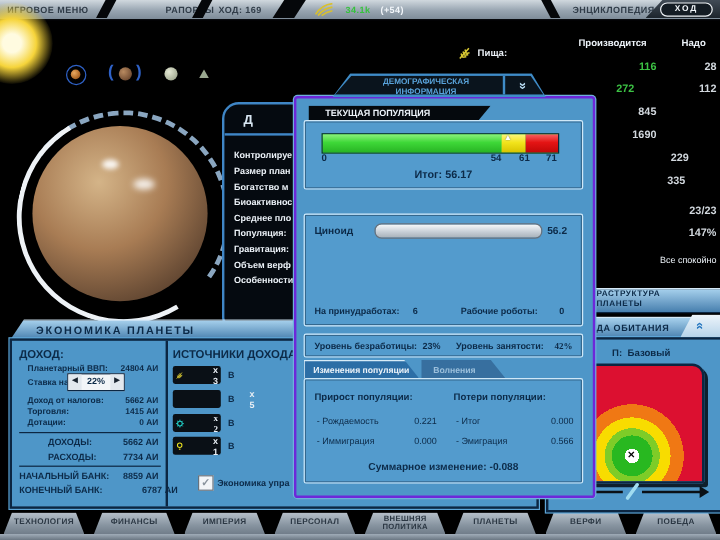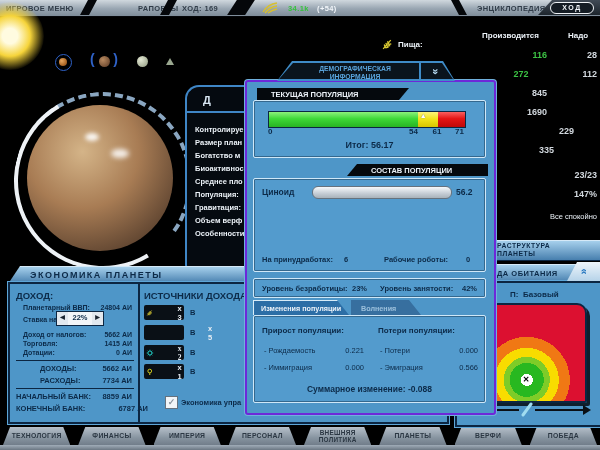--- a/index.html
+++ b/index.html
@@ -142,21 +142,21 @@
   <span class="t white" style="left:482px;top:31px;font-size:8px;">Производится</span>
   <span class="t white" style="left:568px;top:31px;font-size:8px;">Надо</span>
 
   <div class="t grn" style="left:495px;top:50px;width:52px;text-align:right;font-size:9px;">116</div>
   <div class="t gray" style="left:556px;top:50px;width:41px;text-align:right;font-size:9px;">28</div>
   <div class="t grn" style="left:495px;top:69px;width:52px;text-align:center;font-size:9px;">272</div>
   <div class="t gray" style="left:556px;top:69px;width:41px;text-align:right;font-size:9px;">112</div>
   <div class="t gray" style="left:495px;top:88px;width:52px;text-align:right;font-size:9px;">845</div>
   <div class="t gray" style="left:495px;top:107px;width:52px;text-align:right;font-size:9px;">1690</div>
   <div class="t gray" style="left:495px;top:126px;width:52px;text-align:right;font-size:9px;margin-left:27px;">229</div>
-  <div class="t gray" style="left:495px;top:145px;width:59px;text-align:right;font-size:9px;">335</div>
+  <div class="t gray" style="left:495px;top:145px;width:76px;text-align:right;font-size:9px;">335</div>
   <div class="t gray" style="left:540px;top:170px;width:57px;text-align:right;font-size:9px;">23/23</div>
   <div class="t gray" style="left:540px;top:189px;width:57px;text-align:right;font-size:9px;">147%</div>
   <div class="t white" style="left:518px;top:212px;width:79px;text-align:right;font-size:7.5px;font-weight:400;">Все спокойно</div>
 
   <div class="gradband" style="left:455px;top:240px;width:145px;height:19px;z-index:5;">
     <div class="abs navy" style="left:42px;top:1px;width:78px;font-size:6.8px;line-height:8px;letter-spacing:.5px;">РАСТРУКТУРА ПЛАНЕТЫ</div>
   </div>
   <div class="gradband" style="left:455px;top:264px;width:145px;height:17px;z-index:5;">
     <span class="t navy" style="left:42px;top:4px;font-size:7.5px;letter-spacing:.5px;">ДА ОБИТАНИЯ</span>
   </div>
@@ -291,53 +291,50 @@
         <span class="t navy" style="left:calc(76% - 8px);top:0;font-size:8px;">54</span>
         <span class="t navy" style="left:calc(86% - 4px);top:0;font-size:8px;">61</span>
         <span class="t navy" style="right:0;top:0;font-size:8px;">71</span>
       </div>
       <div class="abs navy" style="left:0;top:39px;width:100%;text-align:center;font-size:9px;">
         <span>Итог:</span>
         <span>56.17</span>
       </div>
     </div>
 
-    <div class="dgband2">
-      <span class="t white" style="left:24px;top:2px;font-size:7.5px;">СОСТАВ ПОПУЛЯЦИИ</span>
-    </div>
     <div class="subpanel" style="left:6px;top:96px;width:231px;height:92px;">
       <span class="t navy" style="left:8px;top:8px;font-size:8.5px;">Циноид</span>
       <div class="pill"></div>
       <span class="t navy" style="left:202px;top:8px;font-size:8.5px;">56.2</span>
       <span class="t navy" style="left:8px;top:76px;font-size:7.5px;">На принудработах:</span>
       <span class="t navy" style="left:90px;top:76px;font-size:7.5px;">6</span>
       <span class="t navy" style="left:130px;top:76px;font-size:7.5px;">Рабочие роботы:</span>
       <span class="t navy" style="left:212px;top:76px;font-size:7.5px;">0</span>
     </div>
 
     <div class="subpanel" style="left:6px;top:196px;width:231px;height:18px;">
       <span class="t navy" style="left:8px;top:5px;font-size:7.5px;">Уровень безработицы:</span>
       <span class="t navy" style="left:98px;top:5px;font-size:7.5px;">23%</span>
       <span class="t navy" style="left:126px;top:5px;font-size:7.5px;">Уровень занятости:</span>
-      <span class="t navy" style="left:208px;top:5px;font-size:7.5px;">42%</span>
+      <span class="t navy" style="left:208px;top:5px;font-size:7.5px;font-family:Liberation Serif, serif;">42%</span>
     </div>
 
     <div class="ptab-act">
       <span class="t white" style="left:8px;top:4px;font-size:7.2px;">Изменения популяции</span>
     </div>
     <div class="ptab-in">
       <span class="t" style="left:10px;top:4px;font-size:7.2px;color:#9cc0dc;">Волнения</span>
     </div>
     <div class="subpanel" style="left:6px;top:233px;width:231px;height:86px;">
       <span class="t navy" style="left:8px;top:10px;font-size:8px;">Прирост популяции:</span>
       <span class="t navy" style="left:124px;top:10px;font-size:8px;">Потери популяции:</span>
 
       <span class="t navy" style="left:10px;top:30px;font-size:7.5px;font-weight:400;">- Рождаемость</span>
       <div class="t navy" style="left:66px;top:30px;width:44px;text-align:right;font-size:7.5px;font-weight:400;">0.221</div>
-      <span class="t navy" style="left:126px;top:30px;font-size:7.5px;font-weight:400;">- Потери</span>
+      <span class="t navy" style="left:126px;top:30px;font-size:7.5px;font-weight:400;">- Итог</span>
       <div class="t navy" style="left:182px;top:30px;width:42px;text-align:right;font-size:7.5px;font-weight:400;">0.000</div>
 
       <span class="t navy" style="left:10px;top:47px;font-size:7.5px;font-weight:400;">- Иммиграция</span>
       <div class="t navy" style="left:66px;top:47px;width:44px;text-align:right;font-size:7.5px;font-weight:400;">0.000</div>
       <span class="t navy" style="left:126px;top:47px;font-size:7.5px;font-weight:400;">- Эмиграция</span>
       <div class="t navy" style="left:182px;top:47px;width:42px;text-align:right;font-size:7.5px;font-weight:400;">0.566</div>
 
       <div class="abs navy" style="left:0;top:68px;width:100%;text-align:center;font-size:8.5px;">
         <span>Суммарное изменение:</span>
         <span>-0.088</span>

